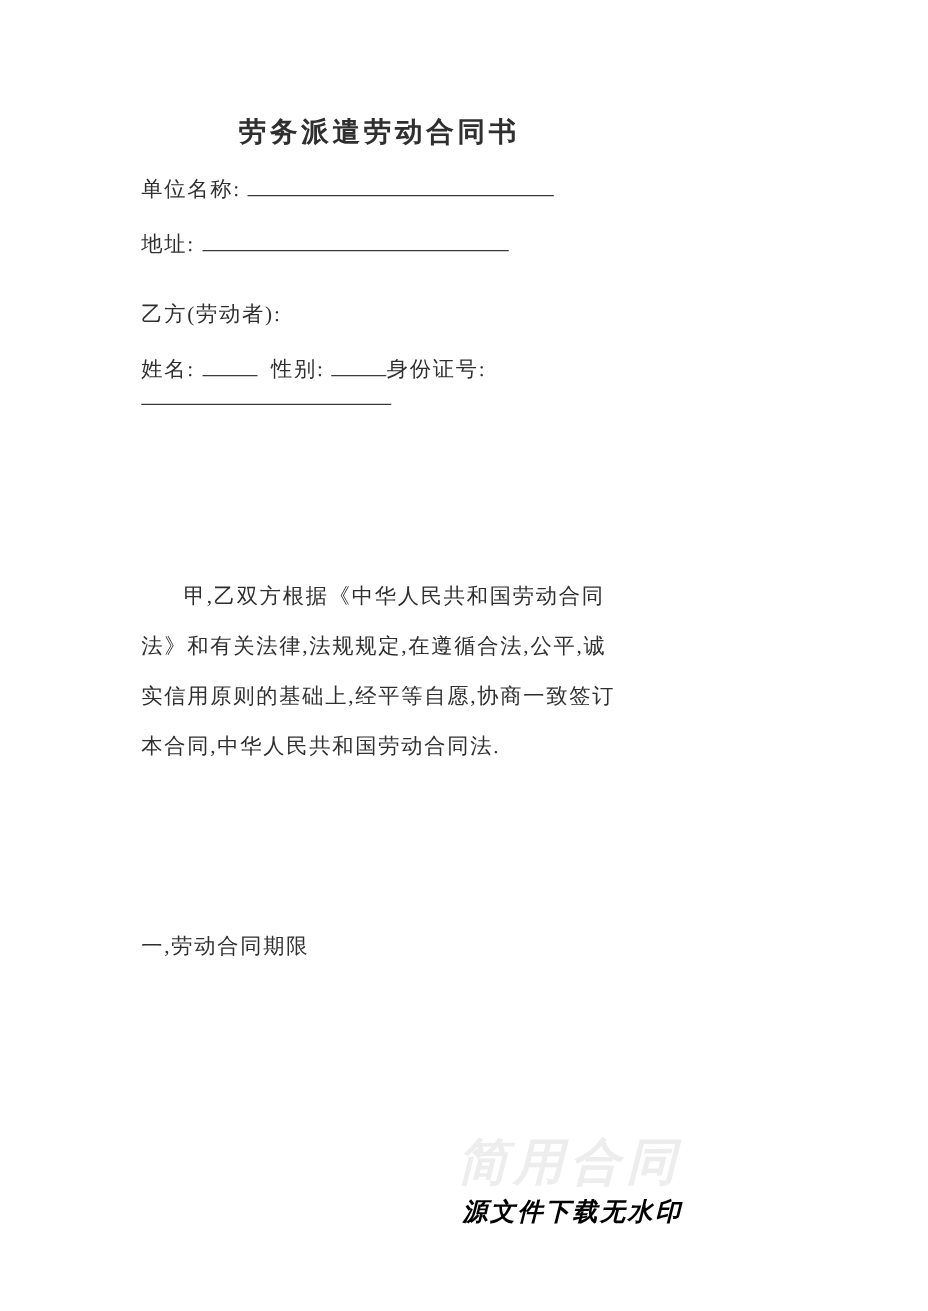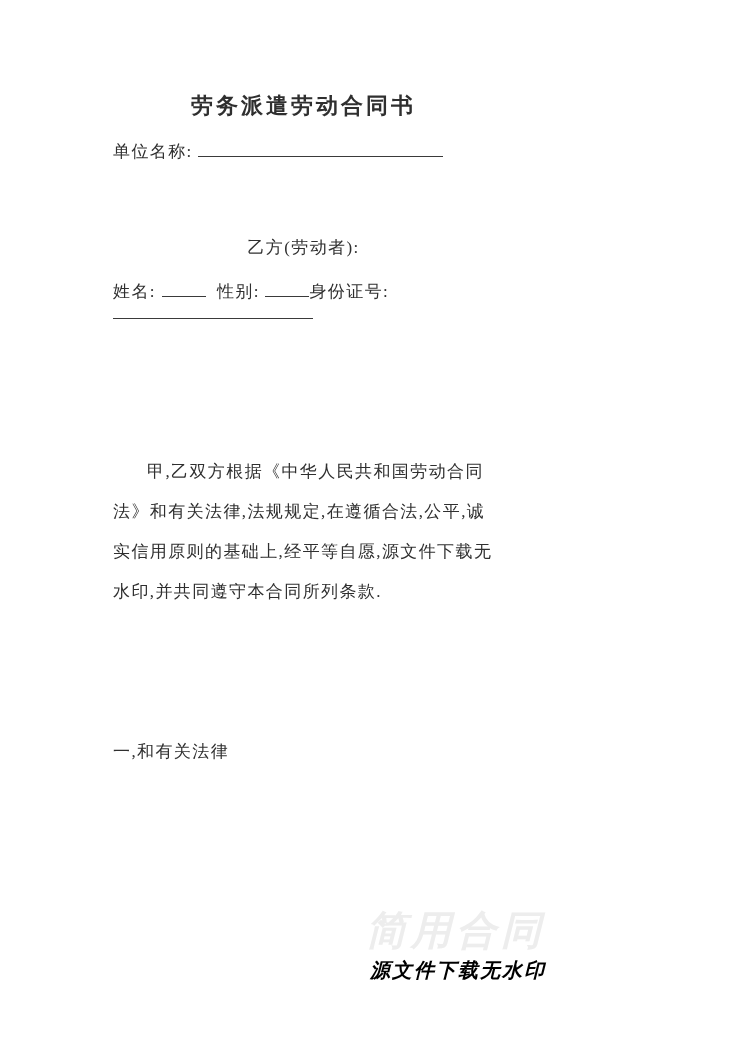--- a/index.html
+++ b/index.html
@@ -33,22 +33,21 @@
   .body-text {
     font-size: 17px;
     letter-spacing: 1.4px;
   }
   .line {
     line-height: 20px;
     margin-bottom: 22px;
     white-space: pre-wrap;
   }
   .partyb-heading {
-    margin-top: 76px;
-    text-align: center;
+    margin-top: 36px;
   }
   .partyb-identity {
     margin-bottom: 0;
   }
   .clauses {
     margin-top: 8px;
     line-height: 40px;
     white-space: pre-wrap;
   }
   .clause-block {
@@ -92,31 +91,32 @@
 
 <div class="page">
 
   <div class="doc-title">劳务派遣劳动合同书</div>
 
   <div class="body-text">
 
 
     <div class="line">单位名称: <span class="blank" style="width: 245px;"></span></div>
 
+    <div class="line">地址: <span class="blank" style="width: 245px;"></span></div>
 
 
     <div class="line partyb-heading">乙方(劳动者):</div>
 
     <div class="line partyb-identity">姓名: <span class="blank" style="width: 44px;"></span>  性别: <span class="blank" style="width: 44px;"></span>身份证号: <span class="blank" style="width: 200px;"></span></div>
 
     <div class="clauses">
 
-      <div class="clause-block preamble">甲,乙双方根据《中华人民共和国劳动合同法》和有关法律,法规规定,在遵循合法,公平,诚实信用原则的基础上,经平等自愿,源文件下载无水印,并共同遵守本合同所列条款.</div>
+      <div class="clause-block preamble">甲,乙双方根据《中华人民共和国劳动合同法》和有关法律,法规规定,在遵循合法,公平,诚实信用原则的基础上,经平等自愿,协商一致签订本合同,中华人民共和国劳动合同法.</div>
 
-      <div class="clause-block">一,和有关法律</div>
+      <div class="clause-block">一,劳动合同期限</div>
 
 
       
 
       
 
       
 
       
 

